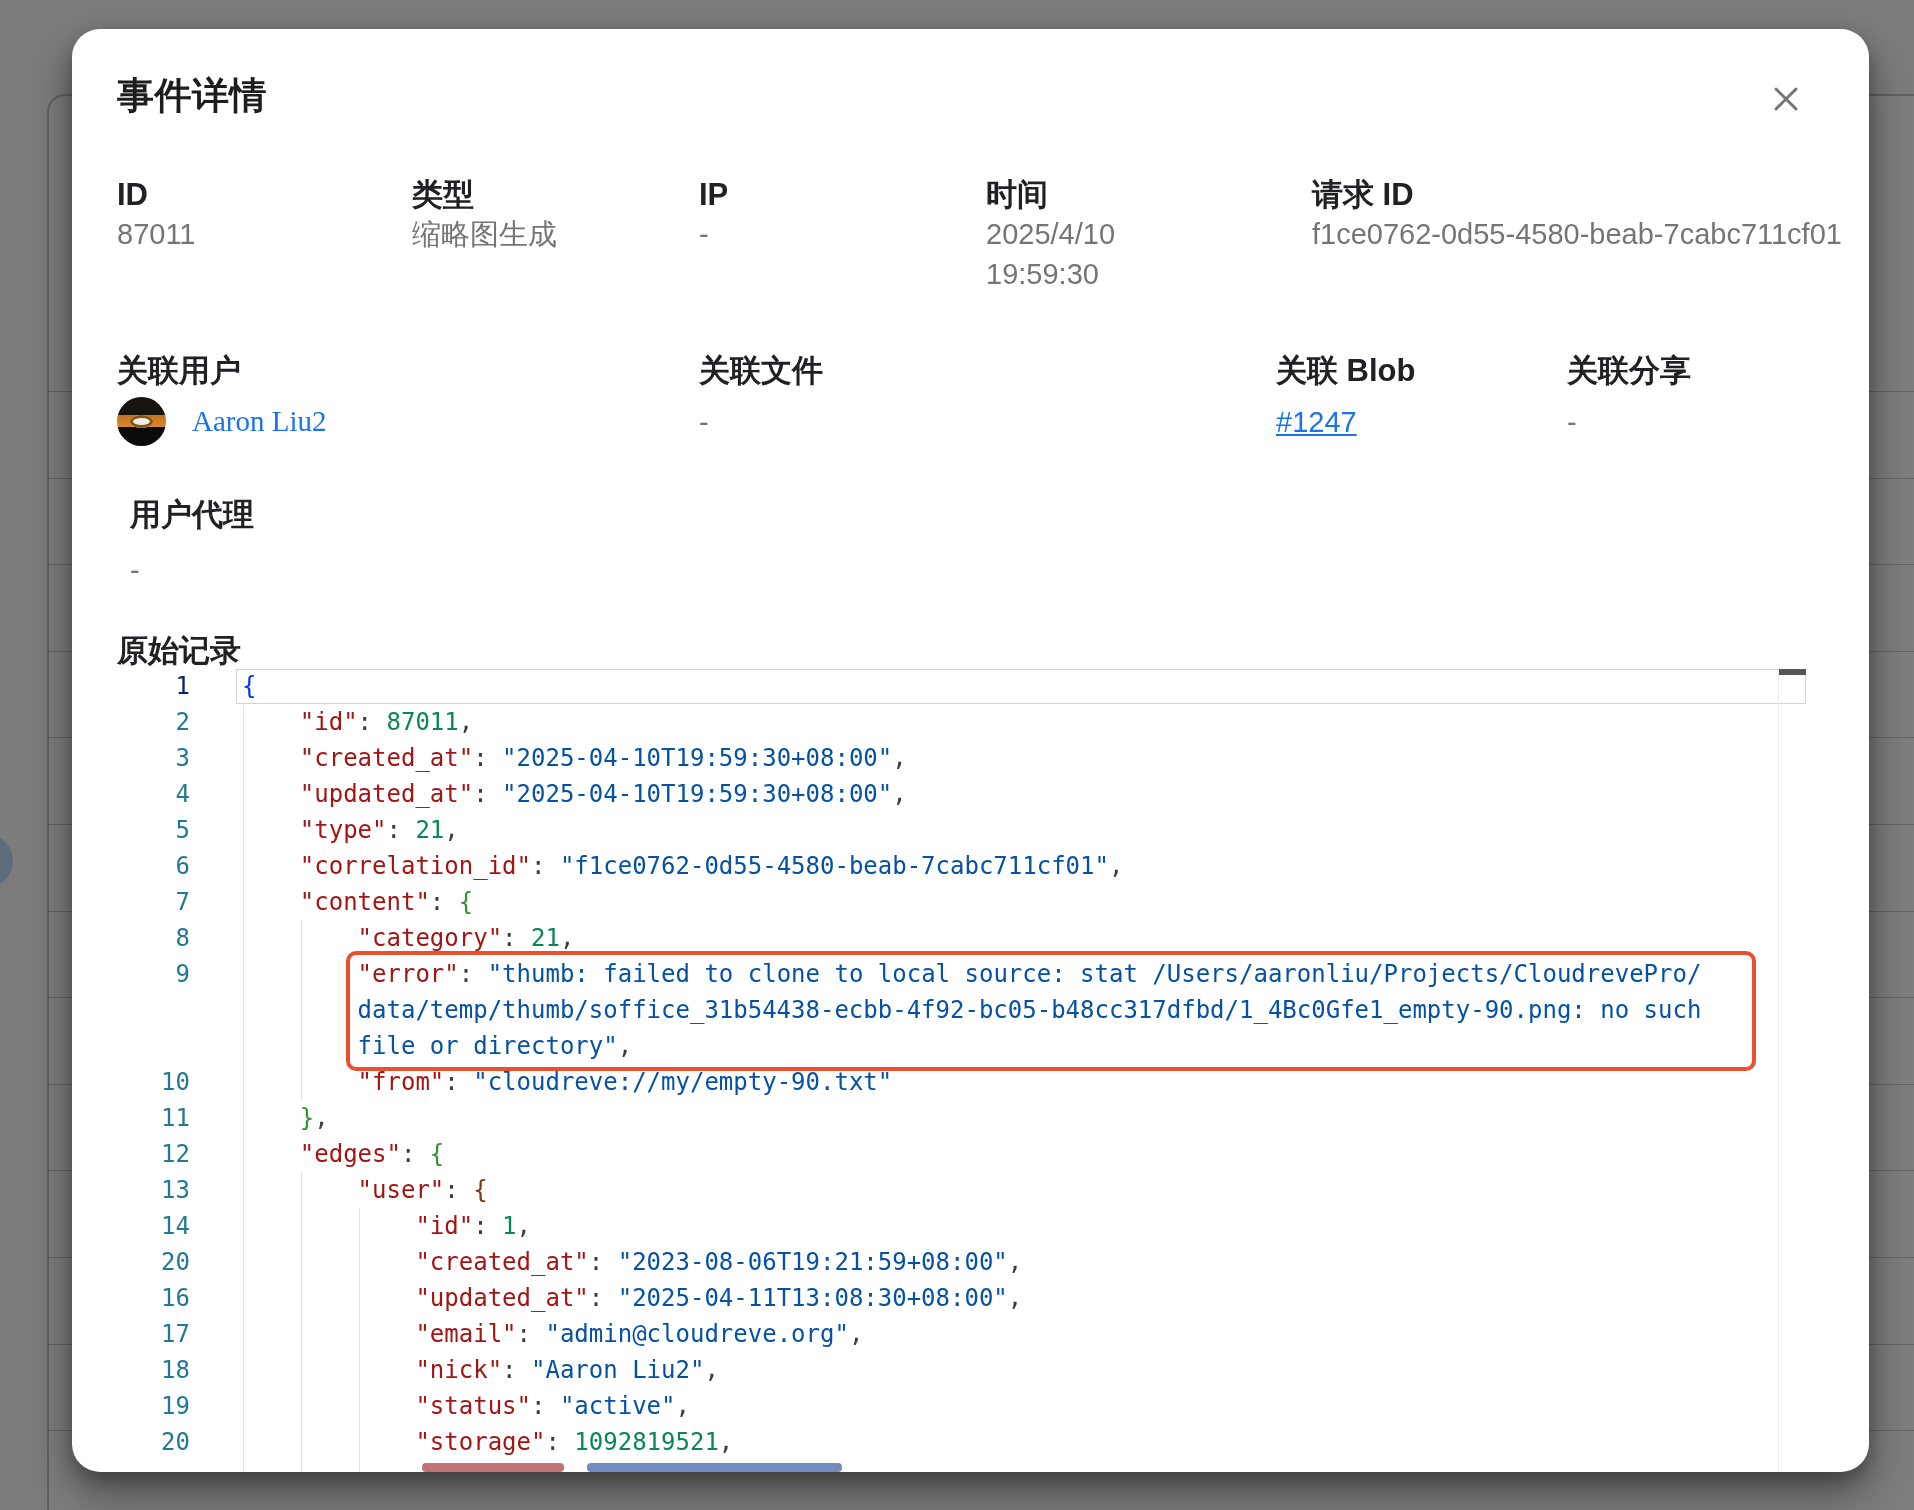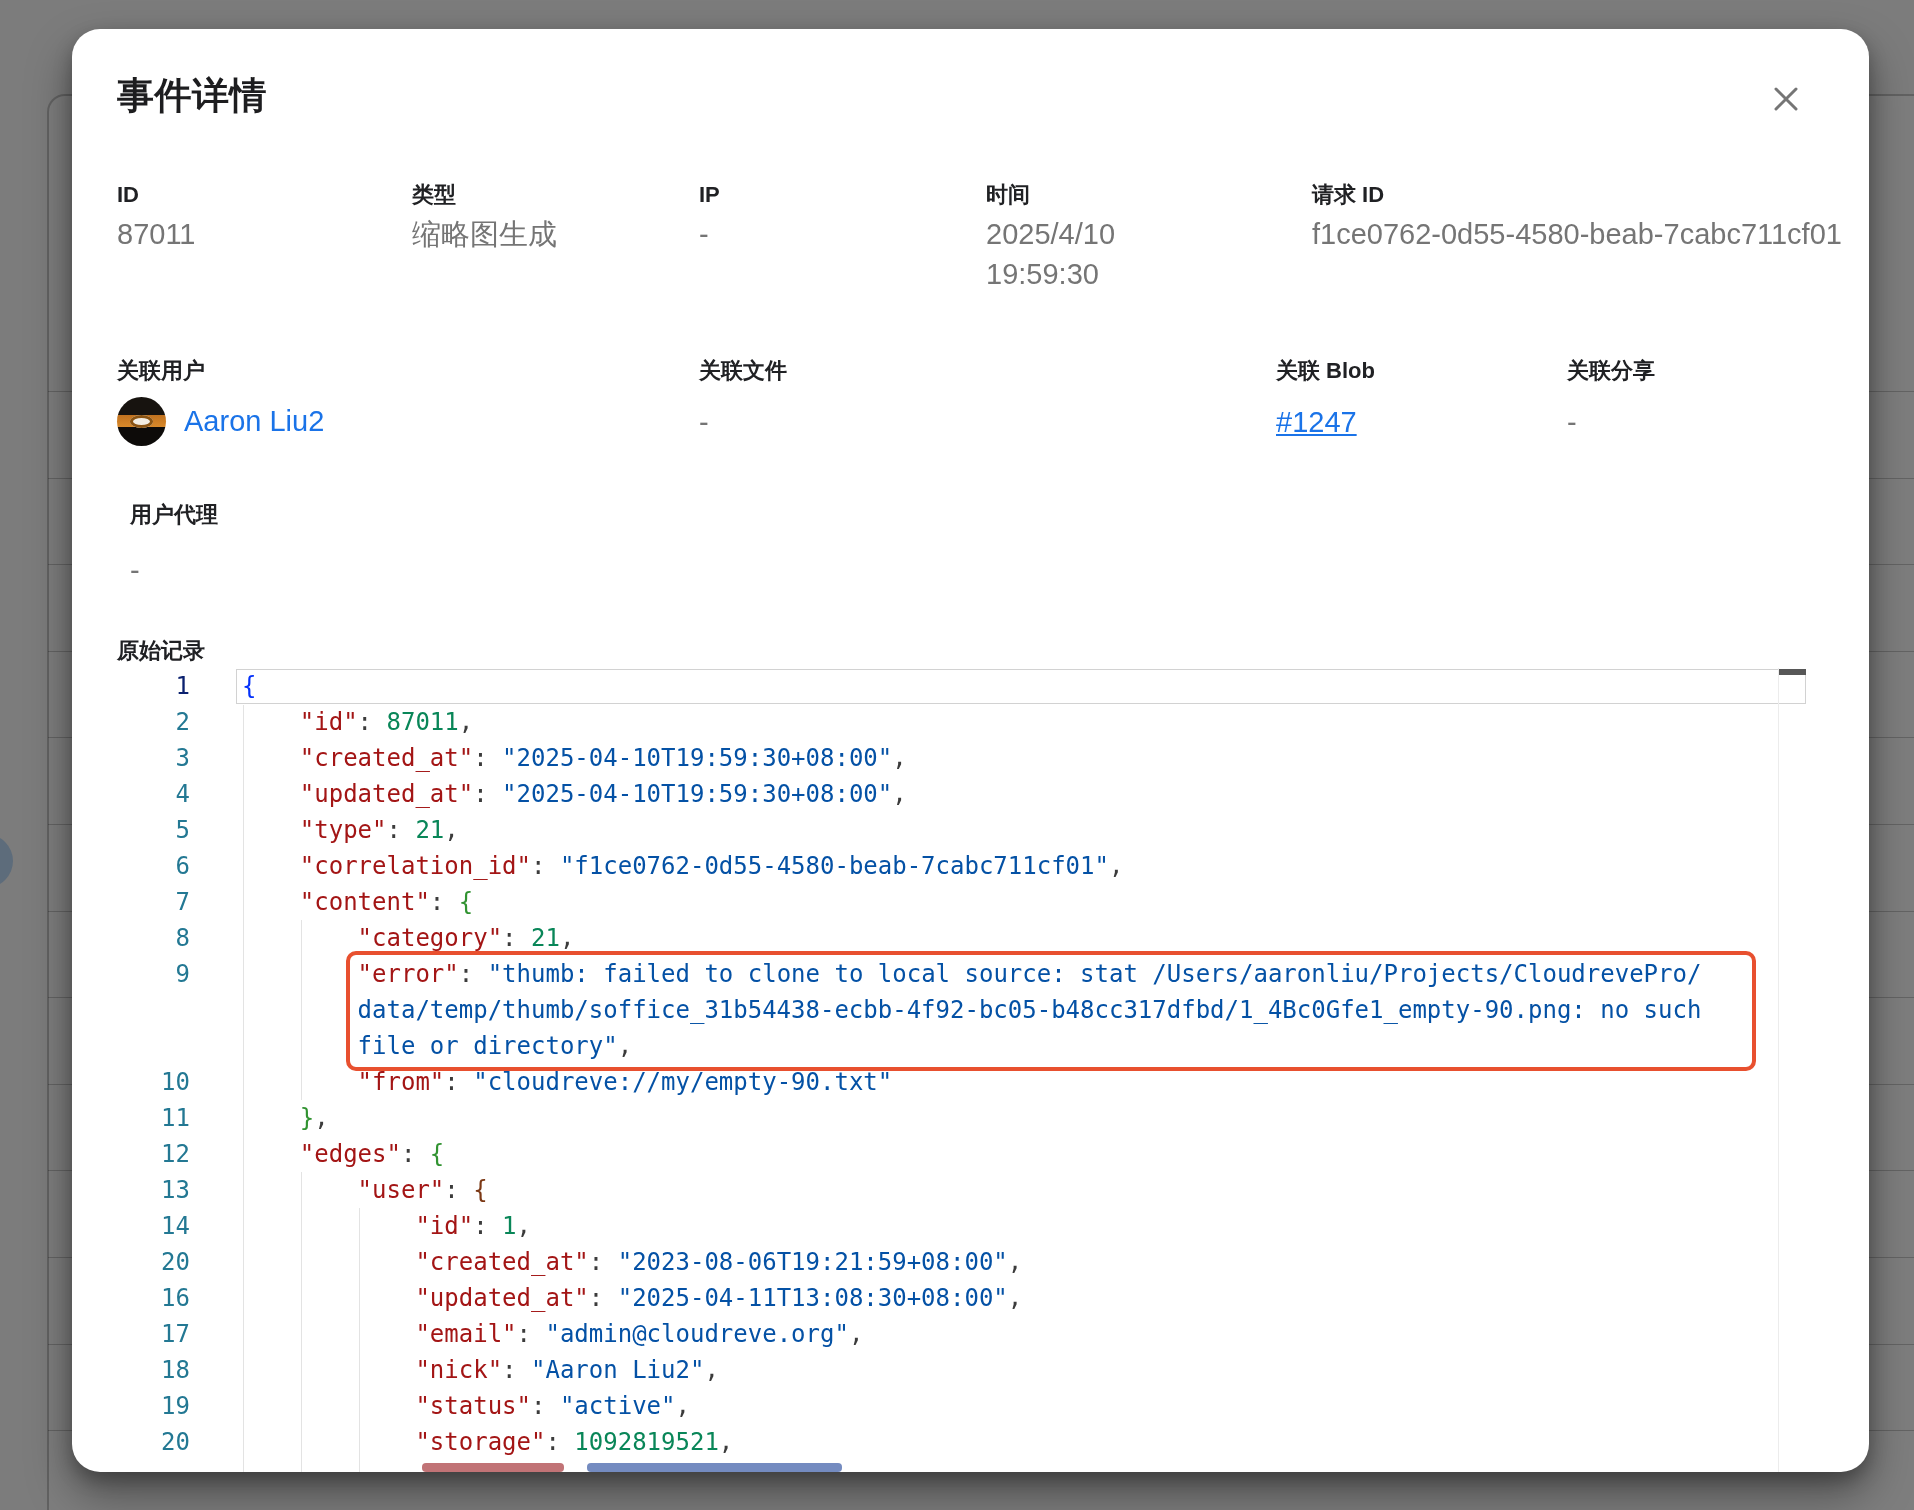--- a/index.html
+++ b/index.html
@@ -30,25 +30,25 @@
     position:absolute;left:45px;top:42px;
     font-size:37px;font-weight:600;color:#1d1d1f;letter-spacing:.5px;
   }
   .close-btn{
     position:absolute;left:1688px;top:44px;width:52px;height:52px;
     display:flex;align-items:center;justify-content:center;
     background:none;border:none;cursor:pointer;border-radius:50%;
   }
   
   .field{position:absolute;}
-  .flabel{font-size:22px;font-weight:700;color:#202124;line-height:32px;white-space:nowrap;}
+  .flabel{font-size:31px;font-weight:700;color:#202124;line-height:32px;white-space:nowrap;}
   .fvalue{font-size:29px;font-weight:400;color:#757575;line-height:40px;margin-top:3px;white-space:pre-line;}
   .row2 .fvalue{margin-top:15px;}
   .ua .fvalue{margin-top:19px;}
-  .user-line{display:flex;align-items:center;gap:18px;margin-top:9px;height:50px;}
+  .user-line{display:flex;align-items:center;gap:26px;margin-top:9px;height:50px;font-family:Liberation Serif, serif;}
   .avatar{
     width:49px;height:49px;border-radius:50%;flex:0 0 auto;position:relative;overflow:hidden;
     background:linear-gradient(180deg,#17130f 0%,#17130f 36%,#c0711f 36%,#d98a2b 62%,#0d0b09 62%,#0d0b09 100%);
   }
   .avatar:after{
     content:"";position:absolute;left:13px;top:18px;width:23px;height:13px;border-radius:50%;
     background:#f3ede2;box-shadow:inset 0 0 0 3px #8a5312;
   }
   a.ui-link{color:#1a73e8;text-decoration:none;font-size:29px;}
   a.ui-link.underlined{text-decoration:underline;}

